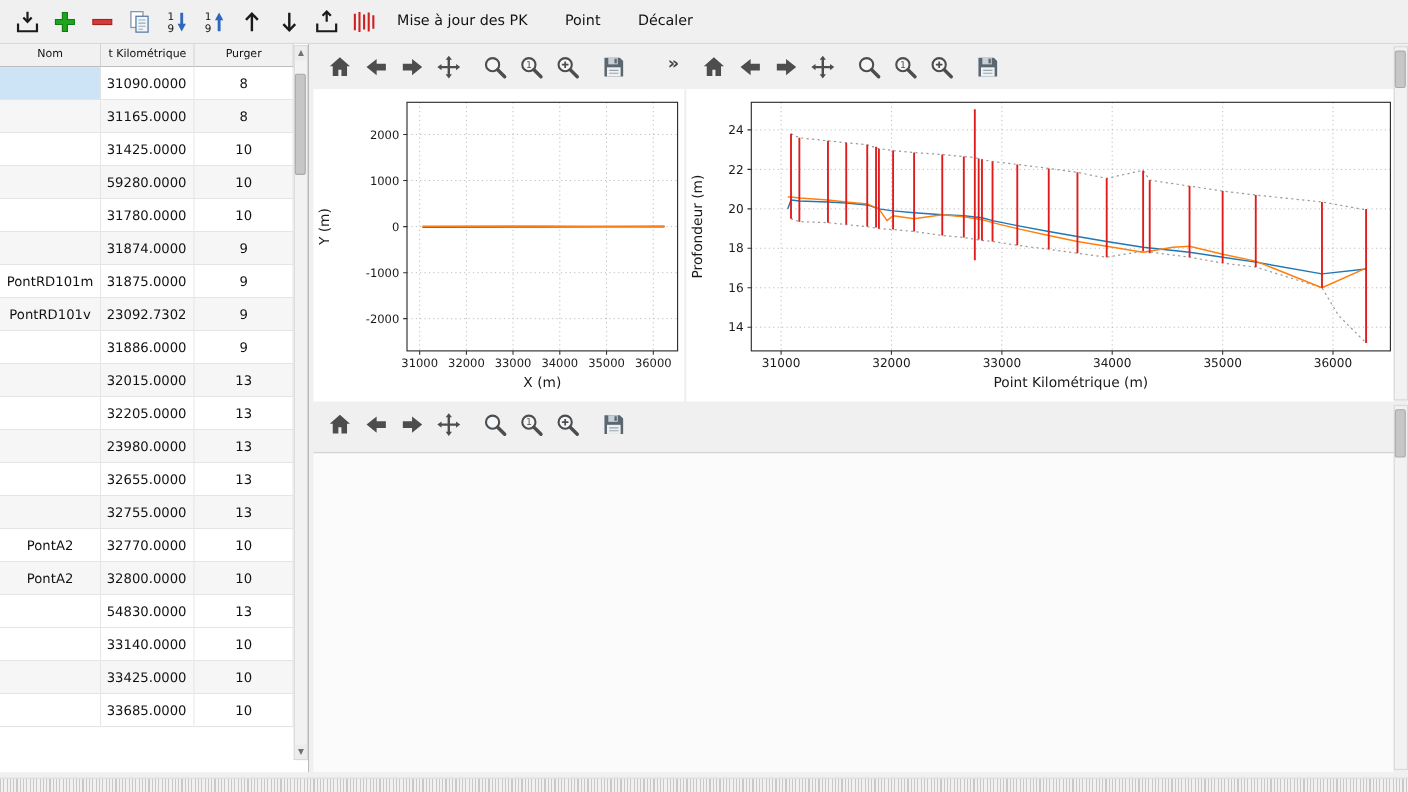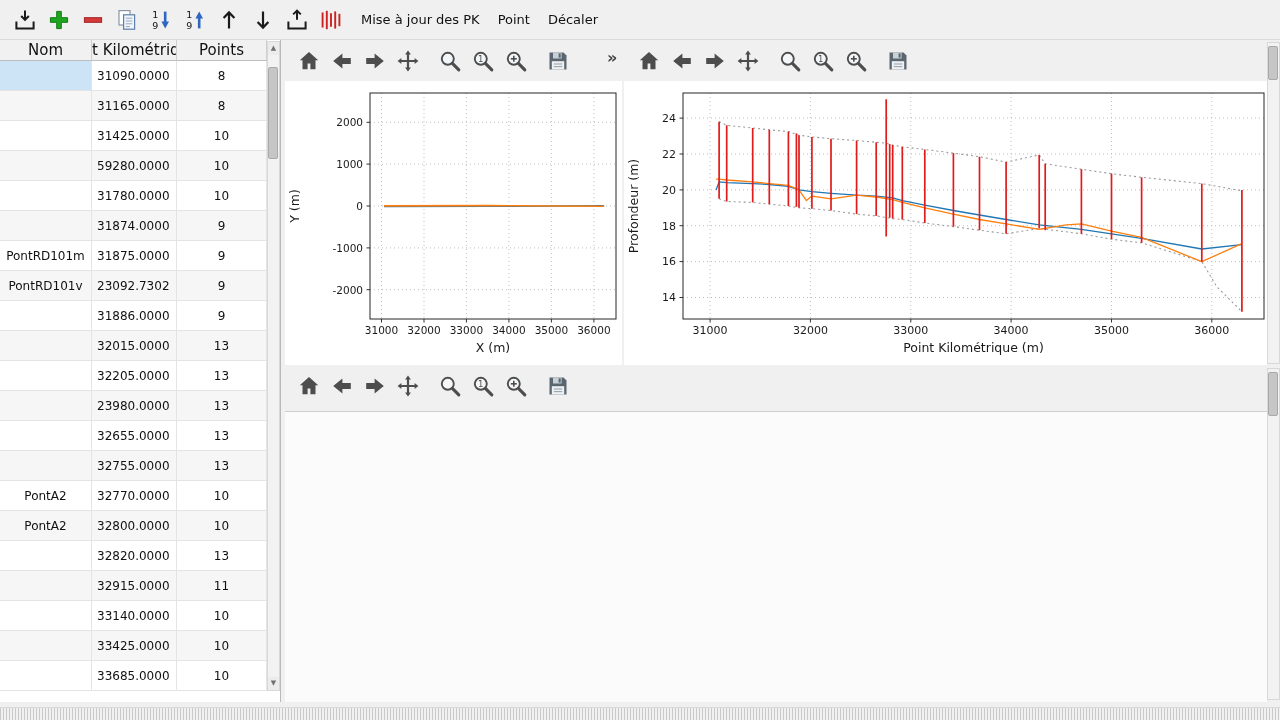--- a/index.html
+++ b/index.html
@@ -6,27 +6,27 @@
 html,body{width:1280px;height:720px;overflow:hidden}
 body{font-family:"DejaVu Sans","Liberation Sans",sans-serif;background:#f0f0f0;font-size:12px;color:#111}
 #app{position:relative;width:1280px;height:720px}
 
 
 #toolbar-top{position:absolute;left:0;top:0;width:1280px;height:40px;background:#f0f0f0;border-bottom:1px solid #d9d9d9;display:flex;align-items:center;padding-left:12px}
 .icon-group{display:flex;align-items:center;gap:8px}
 .tbtn{width:26px;height:26px;border:none;background:transparent;padding:1px;cursor:pointer}
 .ic{display:block;width:24px;height:24px}
 .ic svg{width:100%;height:100%;display:block}
-.action-group{display:flex;align-items:center;margin-left:10px;gap:4px}
+.action-group{display:flex;align-items:center;margin-left:10px;gap:20px}
 .ttext{border:none;background:transparent;font-family:"DejaVu Sans","Liberation Sans",sans-serif;font-size:13px;padding:5px 7px;cursor:pointer;color:#111}
 
 
 #left-panel{position:absolute;left:0;top:40px;width:281px;height:662px;background:#fff;border-right:1px solid #b9b9b9}
 .thead{display:flex;height:21px}
-.th{font-size:15px;text-align:center;line-height:20px;border-right:1px solid #cfcfcf;border-bottom:1px solid #bdbdbd;background:#f1f1f1;overflow:hidden;white-space:nowrap}
+.th{font-size:10px;text-align:center;line-height:20px;border-right:1px solid #cfcfcf;border-bottom:1px solid #bdbdbd;background:#f1f1f1;overflow:hidden;white-space:nowrap}
 .c-nom{width:92px}.c-pk{width:85px}.c-points{width:90px}
 .tbody{position:absolute;left:0;top:21px;width:267px;height:632px;overflow:hidden}
 .trow{display:flex;height:30px}
 .cell{background:#fff;border-right:1px solid #e4e4e4;border-bottom:1px solid #e4e4e4;display:flex;align-items:center;justify-content:center;font-size:12px;overflow:hidden;white-space:nowrap}
 .trow.alt .cell{background:#f6f6f6}
 .cell.c-pk{justify-content:flex-start;padding-left:5px}
 .cell.sel{background:#cde3f6}
 
 
 .vscroll{position:absolute;width:13px;background:#f2f2f2;border:1px solid #d8d8d8;display:flex;flex-direction:column}
@@ -160,21 +160,21 @@
         <button class="ttext">Mise à jour des PK</button>
         <button class="ttext">Point</button>
         <button class="ttext">Décaler</button>
       </div>
   </div>
 
   <div id="left-panel">
     <div class="thead">
       <div class="th c-nom">Nom</div>
       <div class="th c-pk">t Kilométrique</div>
-      <div class="th c-points">Points</div>
+      <div class="th c-points">Purger</div>
     </div>
     <div class="tbody">
         <div class="trow">
           <div class="cell c-nom sel"></div>
           <div class="cell c-pk">31090.0000</div>
           <div class="cell c-points">8</div>
         </div>
         <div class="trow alt">
           <div class="cell c-nom"></div>
           <div class="cell c-pk">31165.0000</div>
@@ -245,27 +245,22 @@
           <div class="cell c-pk">32770.0000</div>
           <div class="cell c-points">10</div>
         </div>
         <div class="trow alt">
           <div class="cell c-nom">PontA2</div>
           <div class="cell c-pk">32800.0000</div>
           <div class="cell c-points">10</div>
         </div>
         <div class="trow">
           <div class="cell c-nom"></div>
-          <div class="cell c-pk">32820.0000</div>
+          <div class="cell c-pk">54830.0000</div>
           <div class="cell c-points">13</div>
-        </div>
-        <div class="trow alt">
-          <div class="cell c-nom"></div>
-          <div class="cell c-pk">32915.0000</div>
-          <div class="cell c-points">11</div>
         </div>
         <div class="trow">
           <div class="cell c-nom"></div>
           <div class="cell c-pk">33140.0000</div>
           <div class="cell c-points">10</div>
         </div>
         <div class="trow alt">
           <div class="cell c-nom"></div>
           <div class="cell c-pk">33425.0000</div>
           <div class="cell c-points">10</div>

